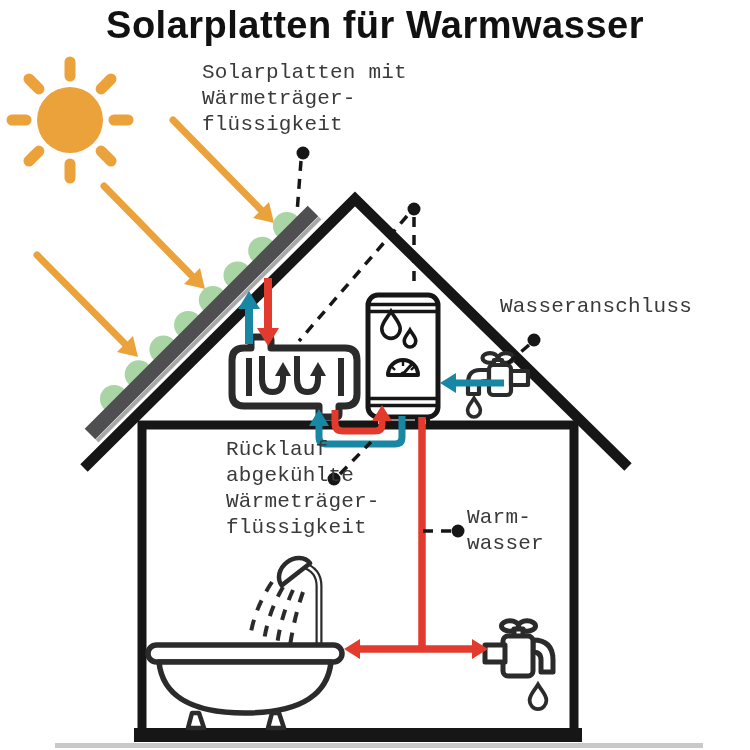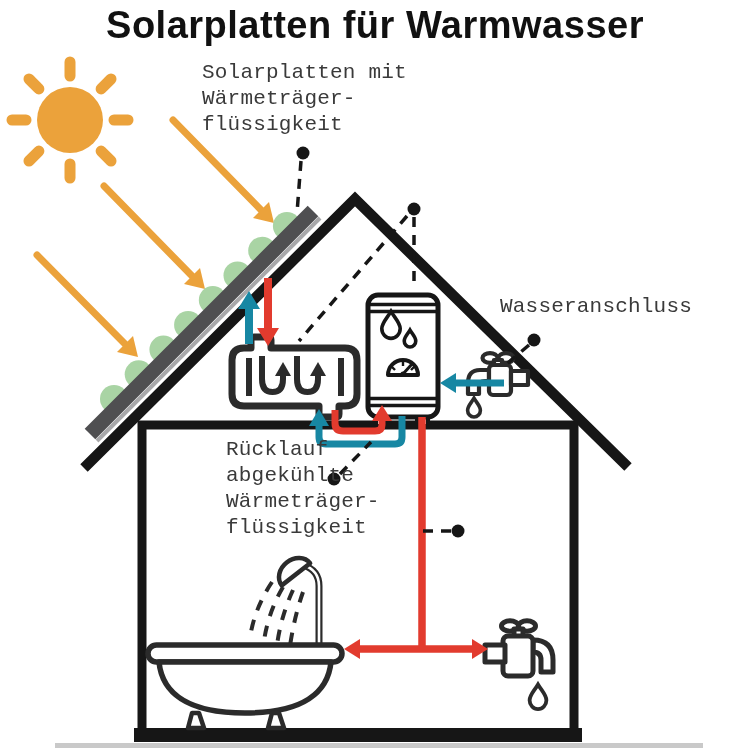--- a/index.html
+++ b/index.html
@@ -218,14 +218,16 @@
 
   <div class="title">Solarplatten für Warmwasser</div>
   <div class="lbl lbl-panel">Solarplatten mit
 Wärmeträger-
 flüssigkeit</div>
   <div class="lbl lbl-wass">Wasseranschluss</div>
   <div class="lbl lbl-ruck">Rücklauf
 abgekühlte
 Wärmeträger-
 flüssigkeit</div>
+  <div class="lbl lbl-warm">Warm-
+wasser</div>
 
 </div>
 
 </body></html>

